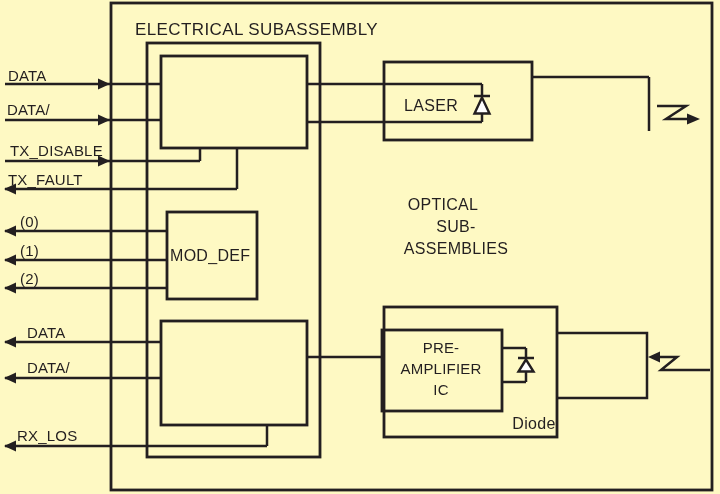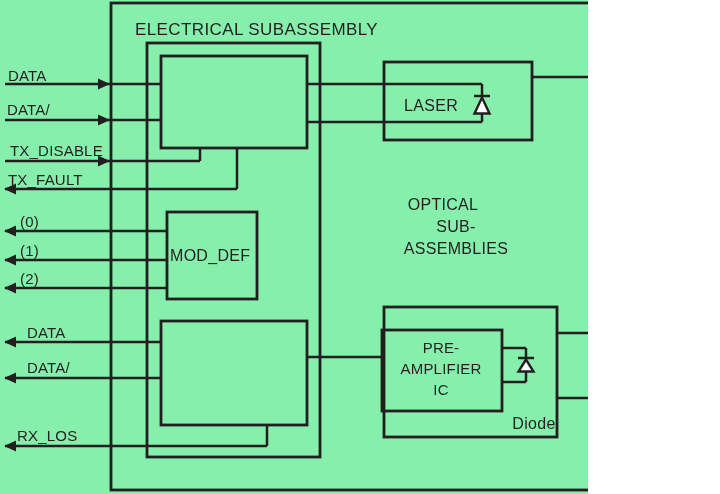--- a/index.html
+++ b/index.html
@@ -1,17 +1,17 @@
 <!DOCTYPE html>
 <html><head>
 <meta charset="utf-8">
 <style>
   html,body{margin:0;padding:0;background:#ffffff;}
   .stage{
-    position:relative;width:588px;height:494px;background:#86efac;
+    position:relative;width:720px;height:494px;background:#fef9c3;
     font-family:"Liberation Sans",sans-serif;overflow:hidden;text-decoration:underline;
   }
   svg{display:block}
   text{
     font-family:"Liberation Sans",sans-serif;
     fill:#231f20;
   }
   .lbl{font-size:15px;letter-spacing:.2px;}
   .ttl{font-size:17px;letter-spacing:.4px;}
   .blk{font-size:16px;letter-spacing:.3px;}

